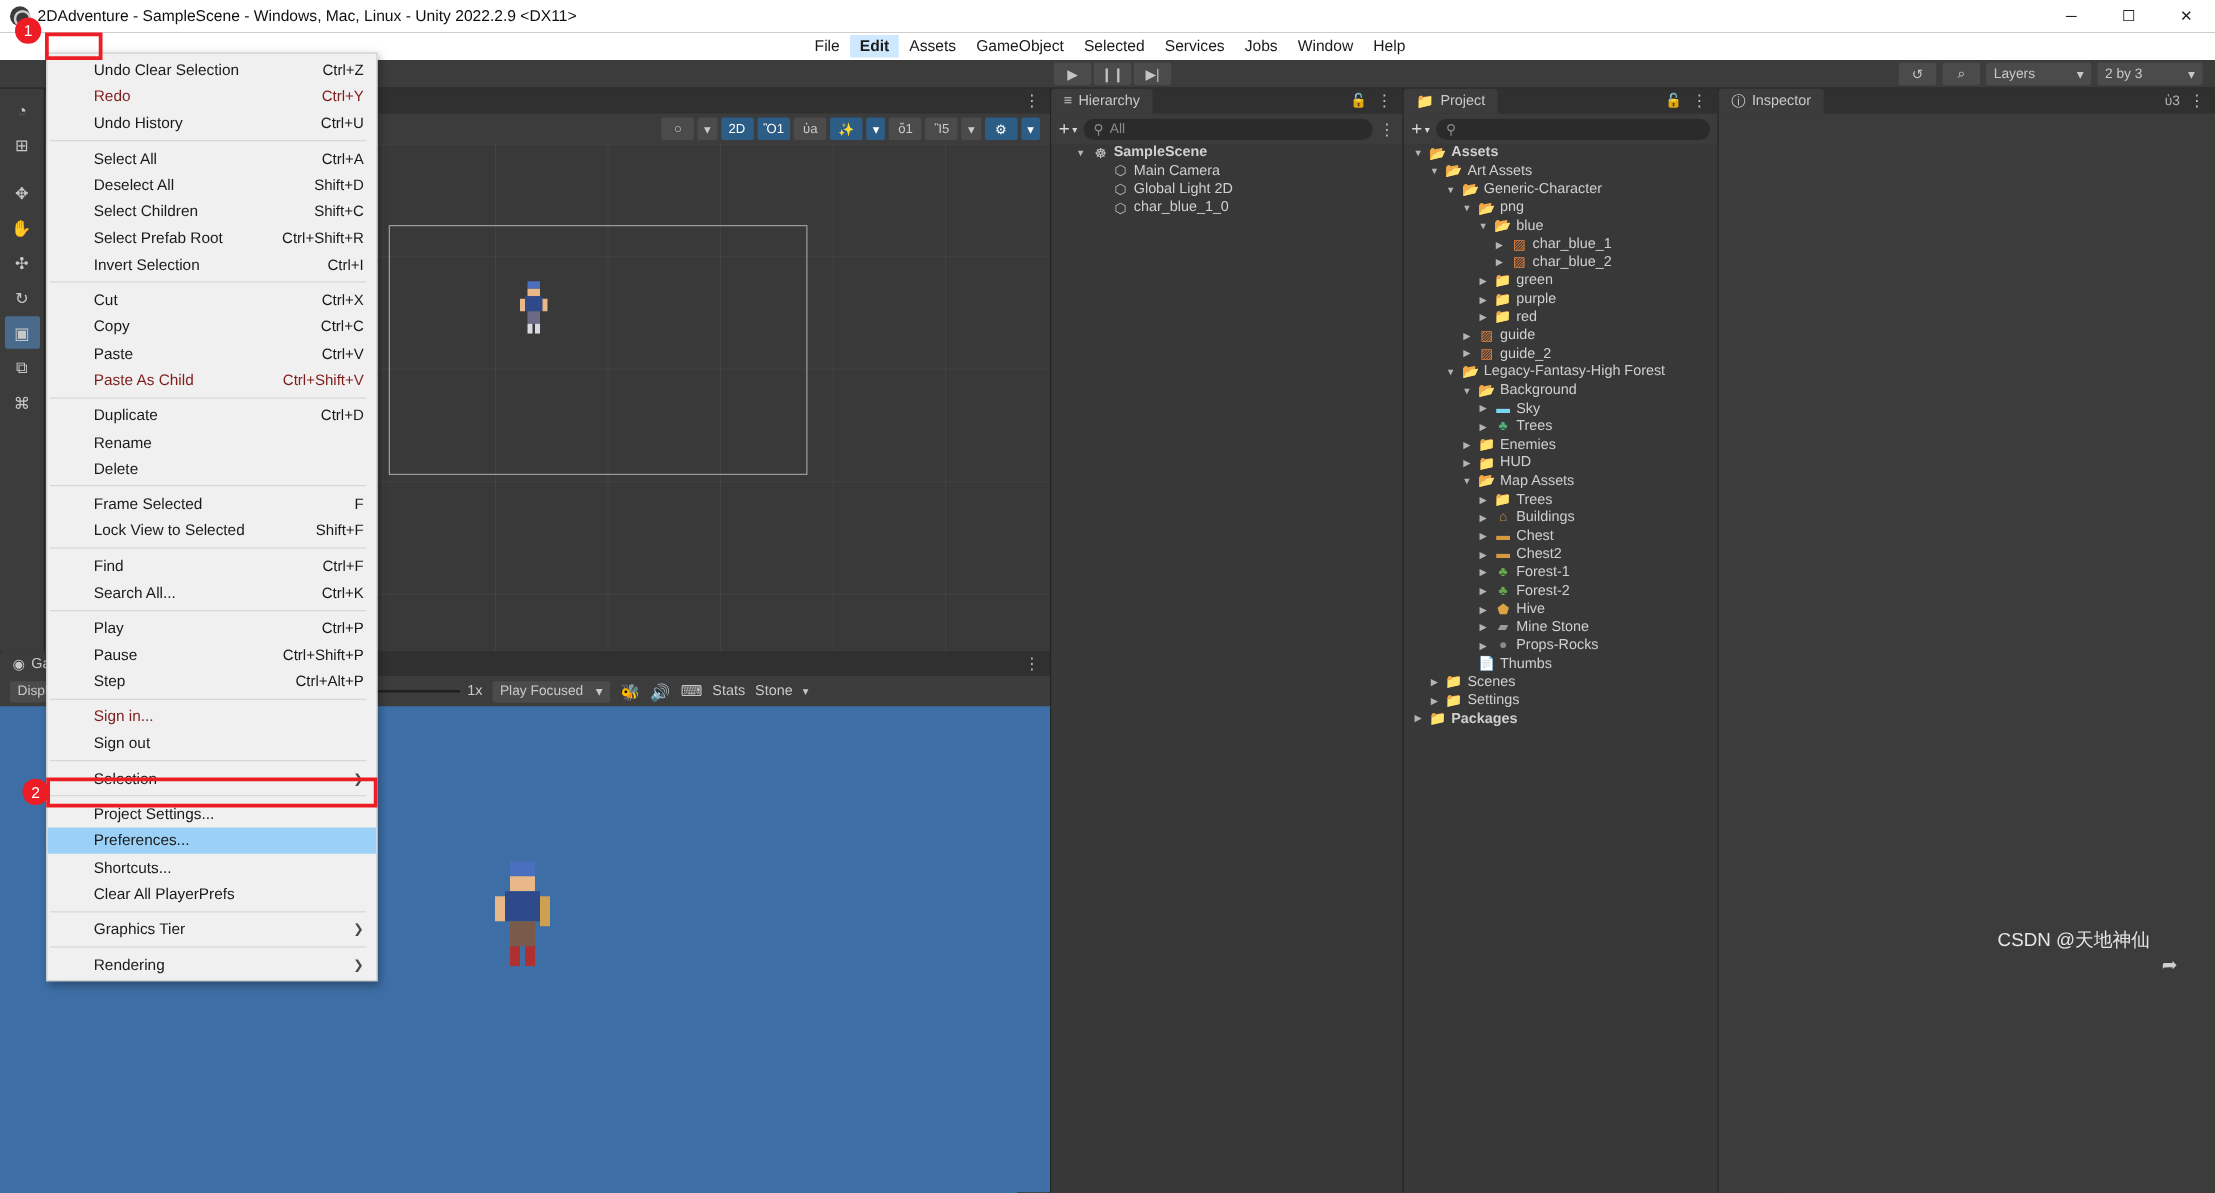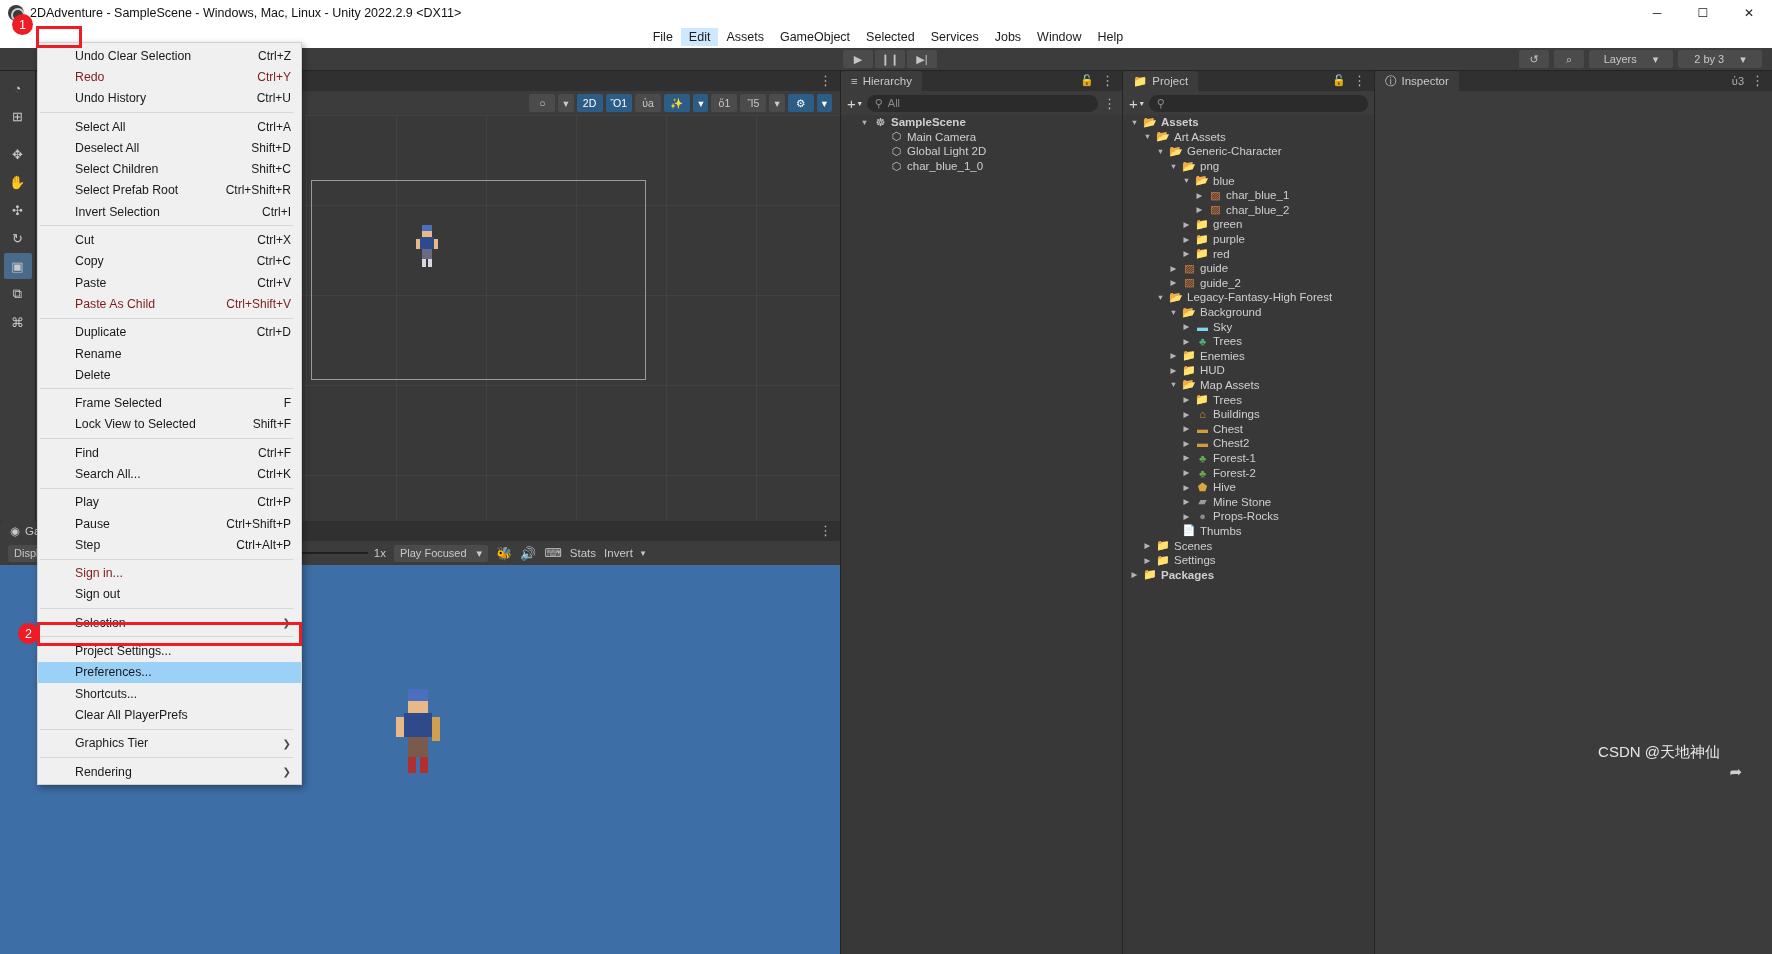--- a/index.html
+++ b/index.html
@@ -34,21 +34,21 @@
   }
 
   
   .menubar {
     position: absolute; left: 0; top: 26px; width: 1772px; height: 22px;
     background: #ffffff; display: flex; align-items: center; padding-left: 4px; justify-content: center;
   }
   .menu-item {
     font-size: 12.5px; color: #1b1b1b; padding: 2px 8px; white-space: nowrap;
   }
-  .menu-item.active { background: #cde8ff; }
+  .menu-item.active { background: #cde8ff; font-weight: bold; }
 
   
   .unity-toolbar {
     position: absolute; left: 0; top: 48px; width: 1772px; height: 23px;
     background: #3c3c3c; border-bottom: 1px solid #242424;
     display: flex; align-items: center;
   }
   .play-group { position: absolute; left: 843px; display: flex; gap: 2px; }
   .tb-btn {
     width: 30px; height: 18px; background: #4b4b4b; border-radius: 2px;
@@ -56,21 +56,21 @@
     color: #c4c4c4; font-size: 11px;
   }
   .tb-right { position: absolute; right: 10px; display: flex; align-items: center; gap: 5px; }
   .tb-sq {
     width: 30px; height: 18px; background: #4b4b4b; border-radius: 2px;
     display: flex; align-items: center; justify-content: center; color: #c8c8c8; font-size: 11px;
   }
   .tb-drop {
     height: 18px; background: #4b4b4b; border-radius: 2px; color: #c8c8c8; font-size: 11px;
     display: flex; align-items: center; padding: 0 6px; gap: 16px; min-width: 84px;
-    justify-content: center;
+    justify-content: space-between;
   }
 
   
   .tool-strip {
     position: absolute; left: 0; top: 71px; width: 36px; height: 450px;
     background: #3c3c3c; border-right: 1px solid #242424;
     display: flex; flex-direction: column; align-items: center; padding-top: 4px; gap: 2px;
   }
   .tool-ico {
     width: 28px; height: 26px; display: flex; align-items: center; justify-content: center;
@@ -348,21 +348,21 @@
         <span>1x</span>
       </div>
       <div class="aspect-drop">
         <span>Play Focused</span>
         <span>▾</span>
       </div>
       <span style="font-size:13px">🐝</span>
       <span style="font-size:13px">🔊</span>
       <span style="font-size:12px">⌨</span>
       <span>Stats</span>
-      <span>Invert</span>
+      <span>Stone</span>
       <span style="font-size:9px">▾</span>
     </div>
     <div class="game-canvas">
       <svg class="sprite" style="position:absolute;left:392px;top:120px" width="52" height="88" viewBox="0 0 13 22">
         <rect x="4" y="1" width="5" height="3" fill="#4b6fbf"></rect>
         <rect x="4" y="4" width="5" height="3" fill="#e8b888"></rect>
         <rect x="3" y="7" width="7" height="6" fill="#2e4a8a"></rect>
         <rect x="4" y="13" width="5" height="5" fill="#7a5a4a"></rect>
         <rect x="4" y="18" width="2" height="4" fill="#b03030"></rect>
         <rect x="7" y="18" width="2" height="4" fill="#b03030"></rect>

